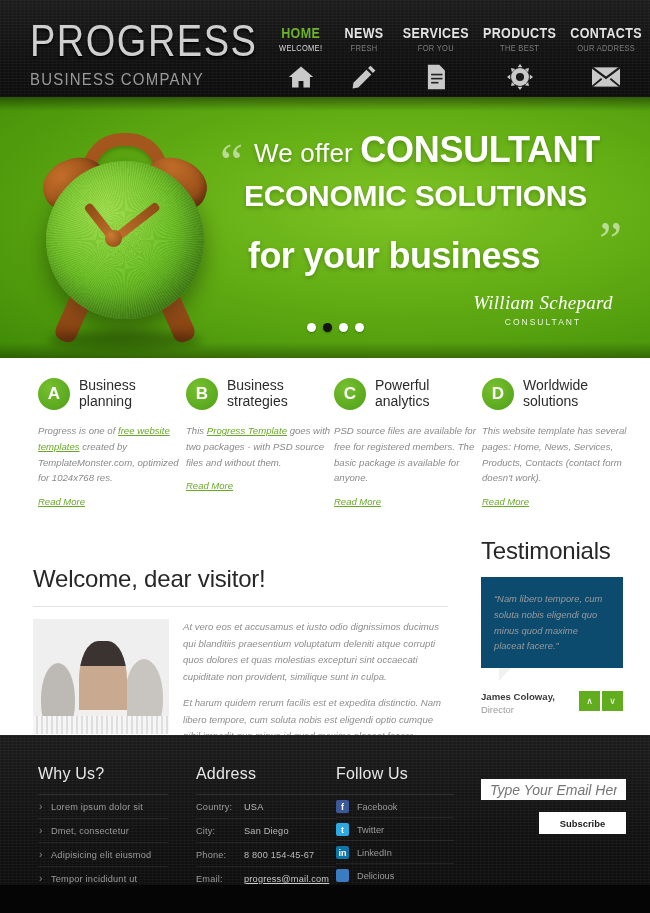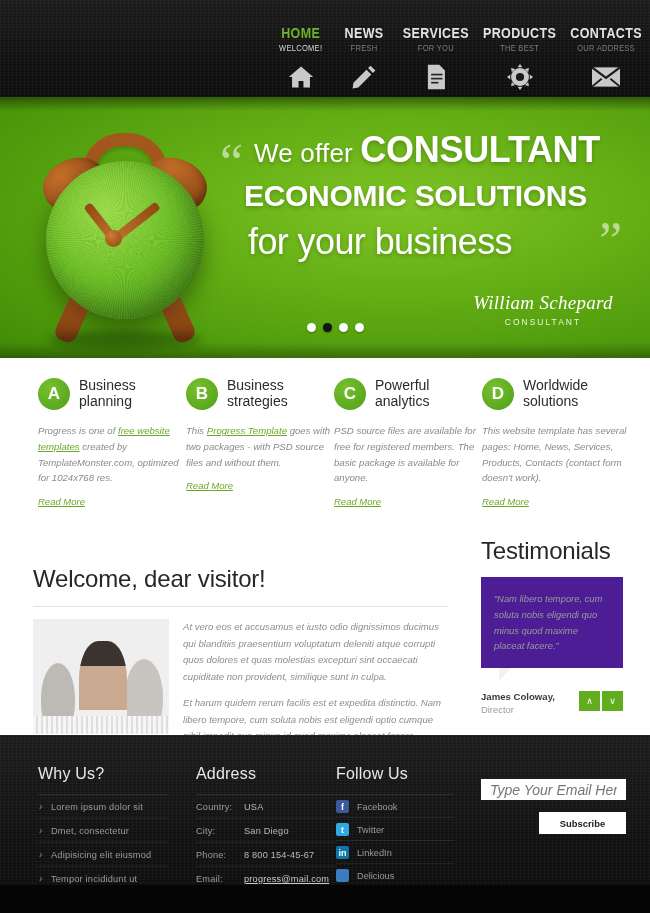--- a/index.html
+++ b/index.html
@@ -100,21 +100,21 @@
   .hero-copy { position:absolute; left:222px; top:32px; width:402px; }
   .q-open { position:absolute; left:-2px; top:8px; font-size:52px; line-height:1;
     color:rgba(255,255,255,.55); font-family:"Liberation Serif", serif; }
   .q-close{ position:absolute; right:2px; top:86px; font-size:52px; line-height:1;
     color:rgba(255,255,255,.55); font-family:"Liberation Serif", serif; }
   .h-l1 { color:#fff; font-size:26px; font-weight:400; letter-spacing:.2px; padding-left:32px;
     text-shadow:0 2px 4px rgba(0,0,0,.22); }
   .h-l1 b { font-size:36px; font-weight:bold; letter-spacing:-.3px; }
   .h-l2 { color:#fff; font-size:30px; font-weight:bold; letter-spacing:-.3px; margin-top:8px;
     padding-left:22px; text-shadow:0 2px 4px rgba(0,0,0,.22); }
-  .h-l3 { color:#fff; font-size:36px; font-weight:normal; letter-spacing:-.6px; margin-top:8px;
+  .h-l3 { color:#fff; font-size:36px; font-weight:bold; letter-spacing:-.6px; margin-top:22px;
     padding-left:26px; text-shadow:0 2px 4px rgba(0,0,0,.22); }
 
   .sig { position:absolute; right:22px; top:195px; text-align:center; width:170px; }
   .sig-name { font-family:"Liberation Serif", serif; font-style:italic; color:#fff;
     font-size:19px; letter-spacing:.3px; }
   .sig-role { color:#eaf6dd; font-size:8.5px; letter-spacing:2px; margin-top:3px; }
 
   .dots { position:absolute; left:307px; top:323px; display:flex; gap:7px; z-index:5; }
   .dot { width:9px; height:9px; border-radius:50%; background:#fff; cursor:pointer;
     box-shadow:0 1px 2px rgba(0,0,0,.3); }
@@ -149,21 +149,21 @@
   .photo .p3 { left:46px; top:22px; width:48px; height:96px;
                 background:linear-gradient(180deg,#3a3330 0 26%, #c9a98f 26% 72%, #f2f0ee 72%);
                 border-radius:40% 40% 20% 20%; }
   .photo .shirt{ position:absolute; left:0; bottom:0; width:100%; height:18px;
                 background:repeating-linear-gradient(90deg,#f6f6f6 0 3px,#dedede 3px 5px); }
   .wtext { flex:1; }
   .wp { font-size:9.6px; line-height:1.72; color:#8d8d8d; font-style:italic; }
   .wp + .wp { margin-top:10px; }
 
   .testi { position:absolute; left:481px; top:12px; width:142px; }
-  .bubble { background:#4c1d95; padding:14px 13px; position:relative; margin-top:12px; }
+  .bubble { background:#0c4a6e; padding:14px 13px; position:relative; margin-top:12px; }
   .bubble p { font-size:9.4px; line-height:1.68; color:#9b9b9b; font-style:italic; }
   .bubble::after { content:""; position:absolute; left:18px; bottom:-13px;
     border-width:13px 12px 0 0; border-style:solid; border-color:#f1f1f1 transparent transparent transparent; }
   .tfoot { margin-top:23px; display:flex; justify-content:space-between; align-items:flex-start; }
   .tname { font-size:9.6px; font-weight:bold; color:#3a3a3a; }
   .trole { font-size:9.4px; color:#9b9b9b; margin-top:2px; }
   .tnav { display:flex; gap:2px; }
   .tbtn { width:21px; height:20px; background:#62ad1d; color:#fff; display:flex;
     align-items:center; justify-content:center; font-size:9px; cursor:pointer; }
 
@@ -193,20 +193,24 @@
     color:#1b1b1b; font-size:9.4px; font-weight:bold; border:none; cursor:pointer;
     font-family:"Liberation Sans", sans-serif; }
   .botbar { position:absolute; left:0; bottom:0; width:650px; height:28px; background:#050505; }
 </style>
 </head>
 <body>
 
 <div class="page">
 
   <div class="header tex">
+    <div class="logo">
+      <div class="logo-main">PROGRESS</div>
+      <div class="logo-sub">BUSINESS COMPANY</div>
+    </div>
     <div class="nav" id="nav">
  <div class="nav-item active">
    <span class="nav-title">HOME</span>
    <span class="nav-sub">WELCOME!</span>
    <span class="nav-icon">
             <svg viewBox="0 0 32 32">
               <path d="M16 3 1 16h4v13h8v-8h6v8h8V16h4z"></path>
             </svg>
           </span>
  </div>

